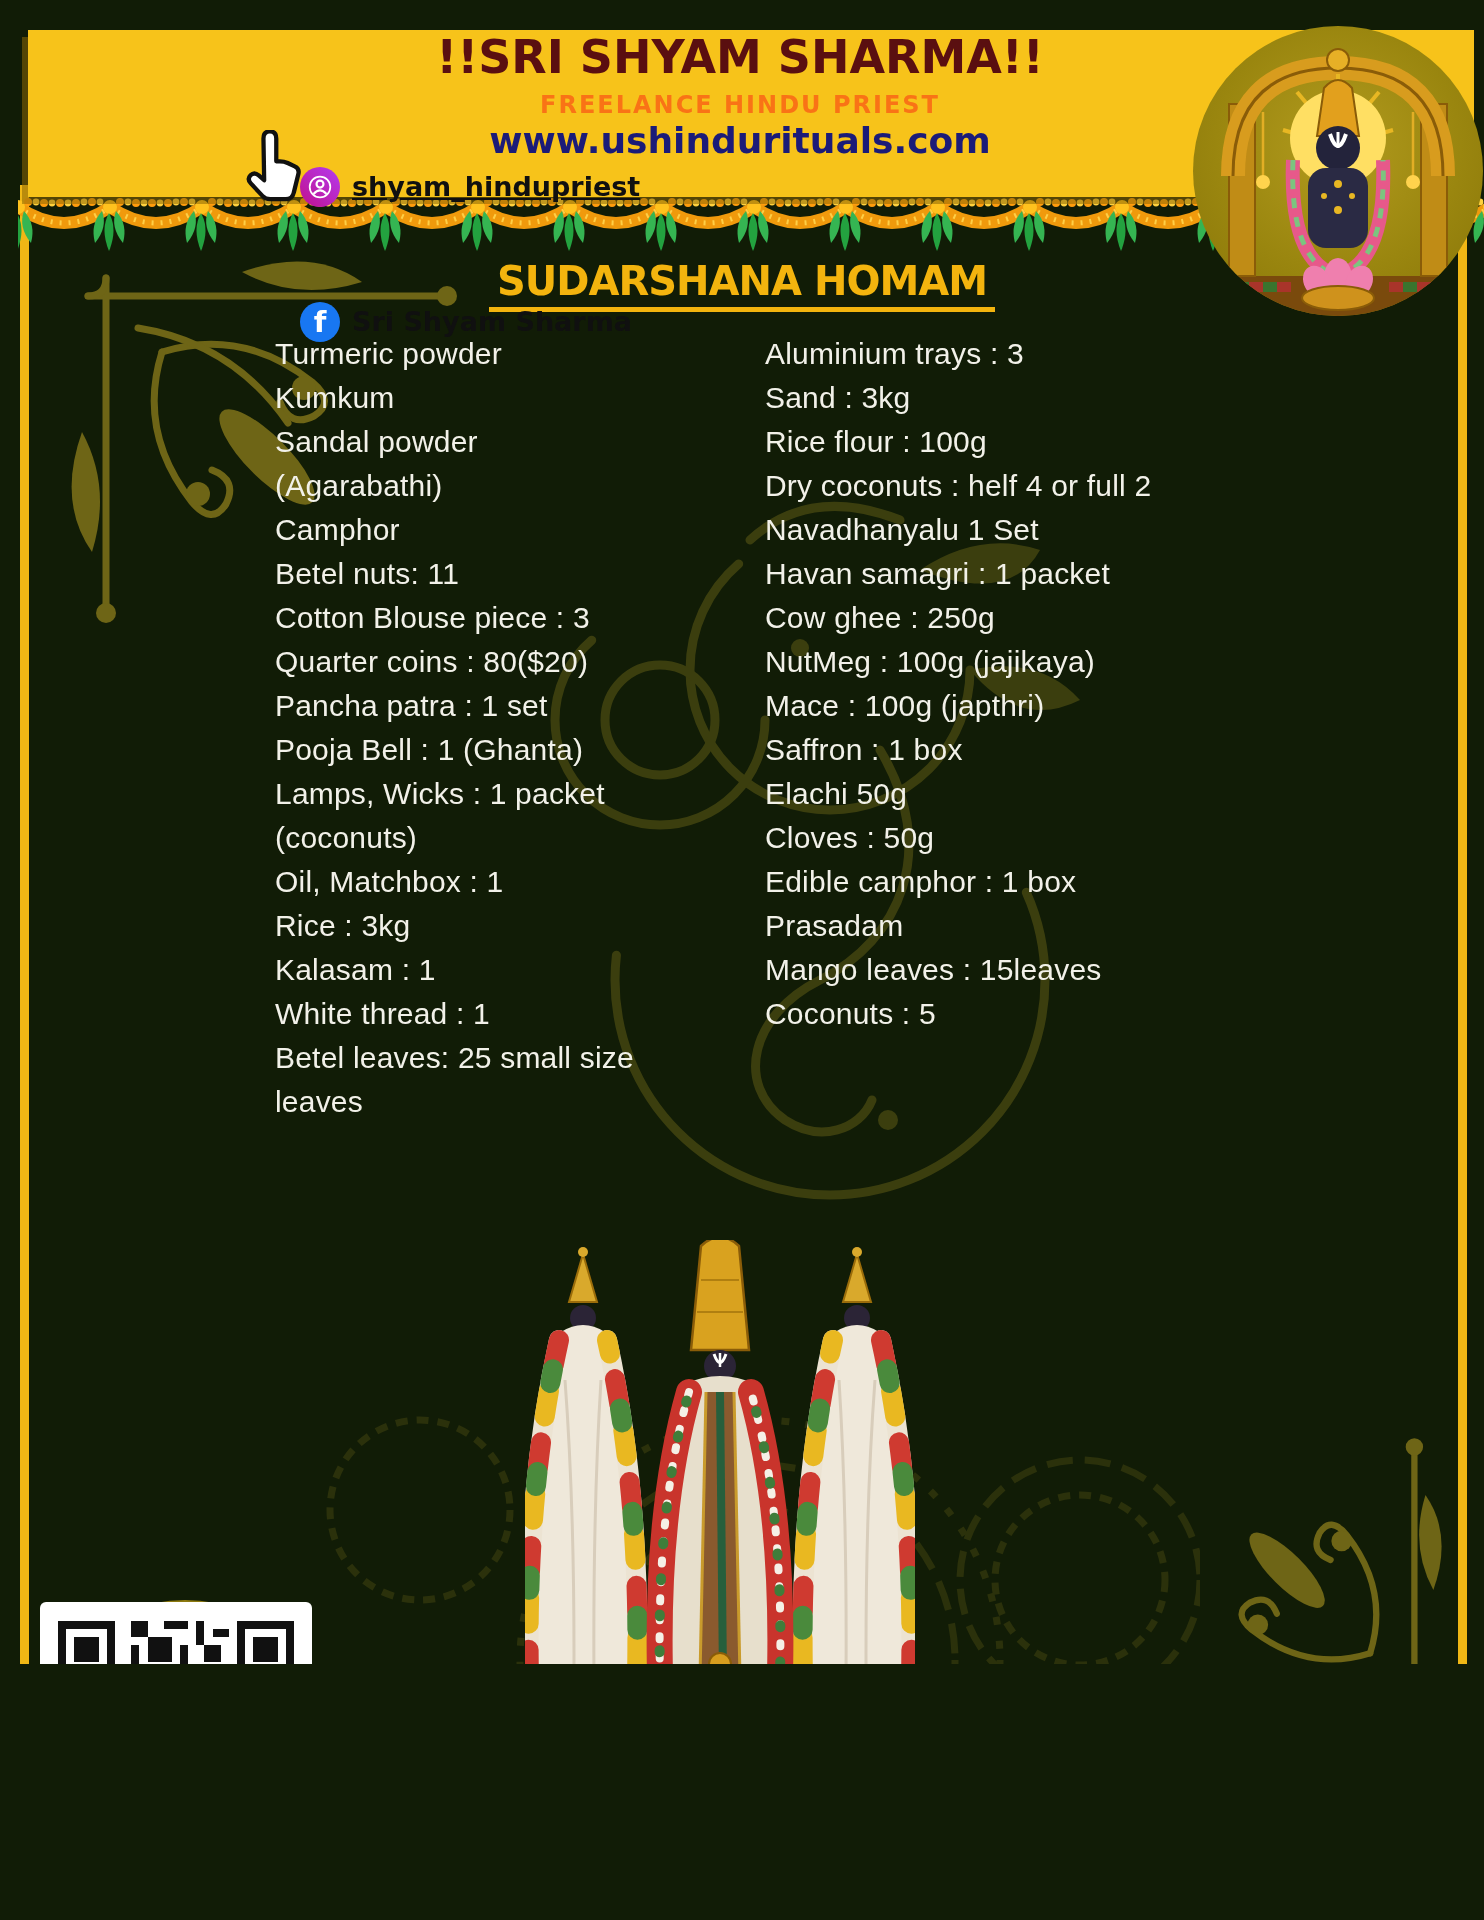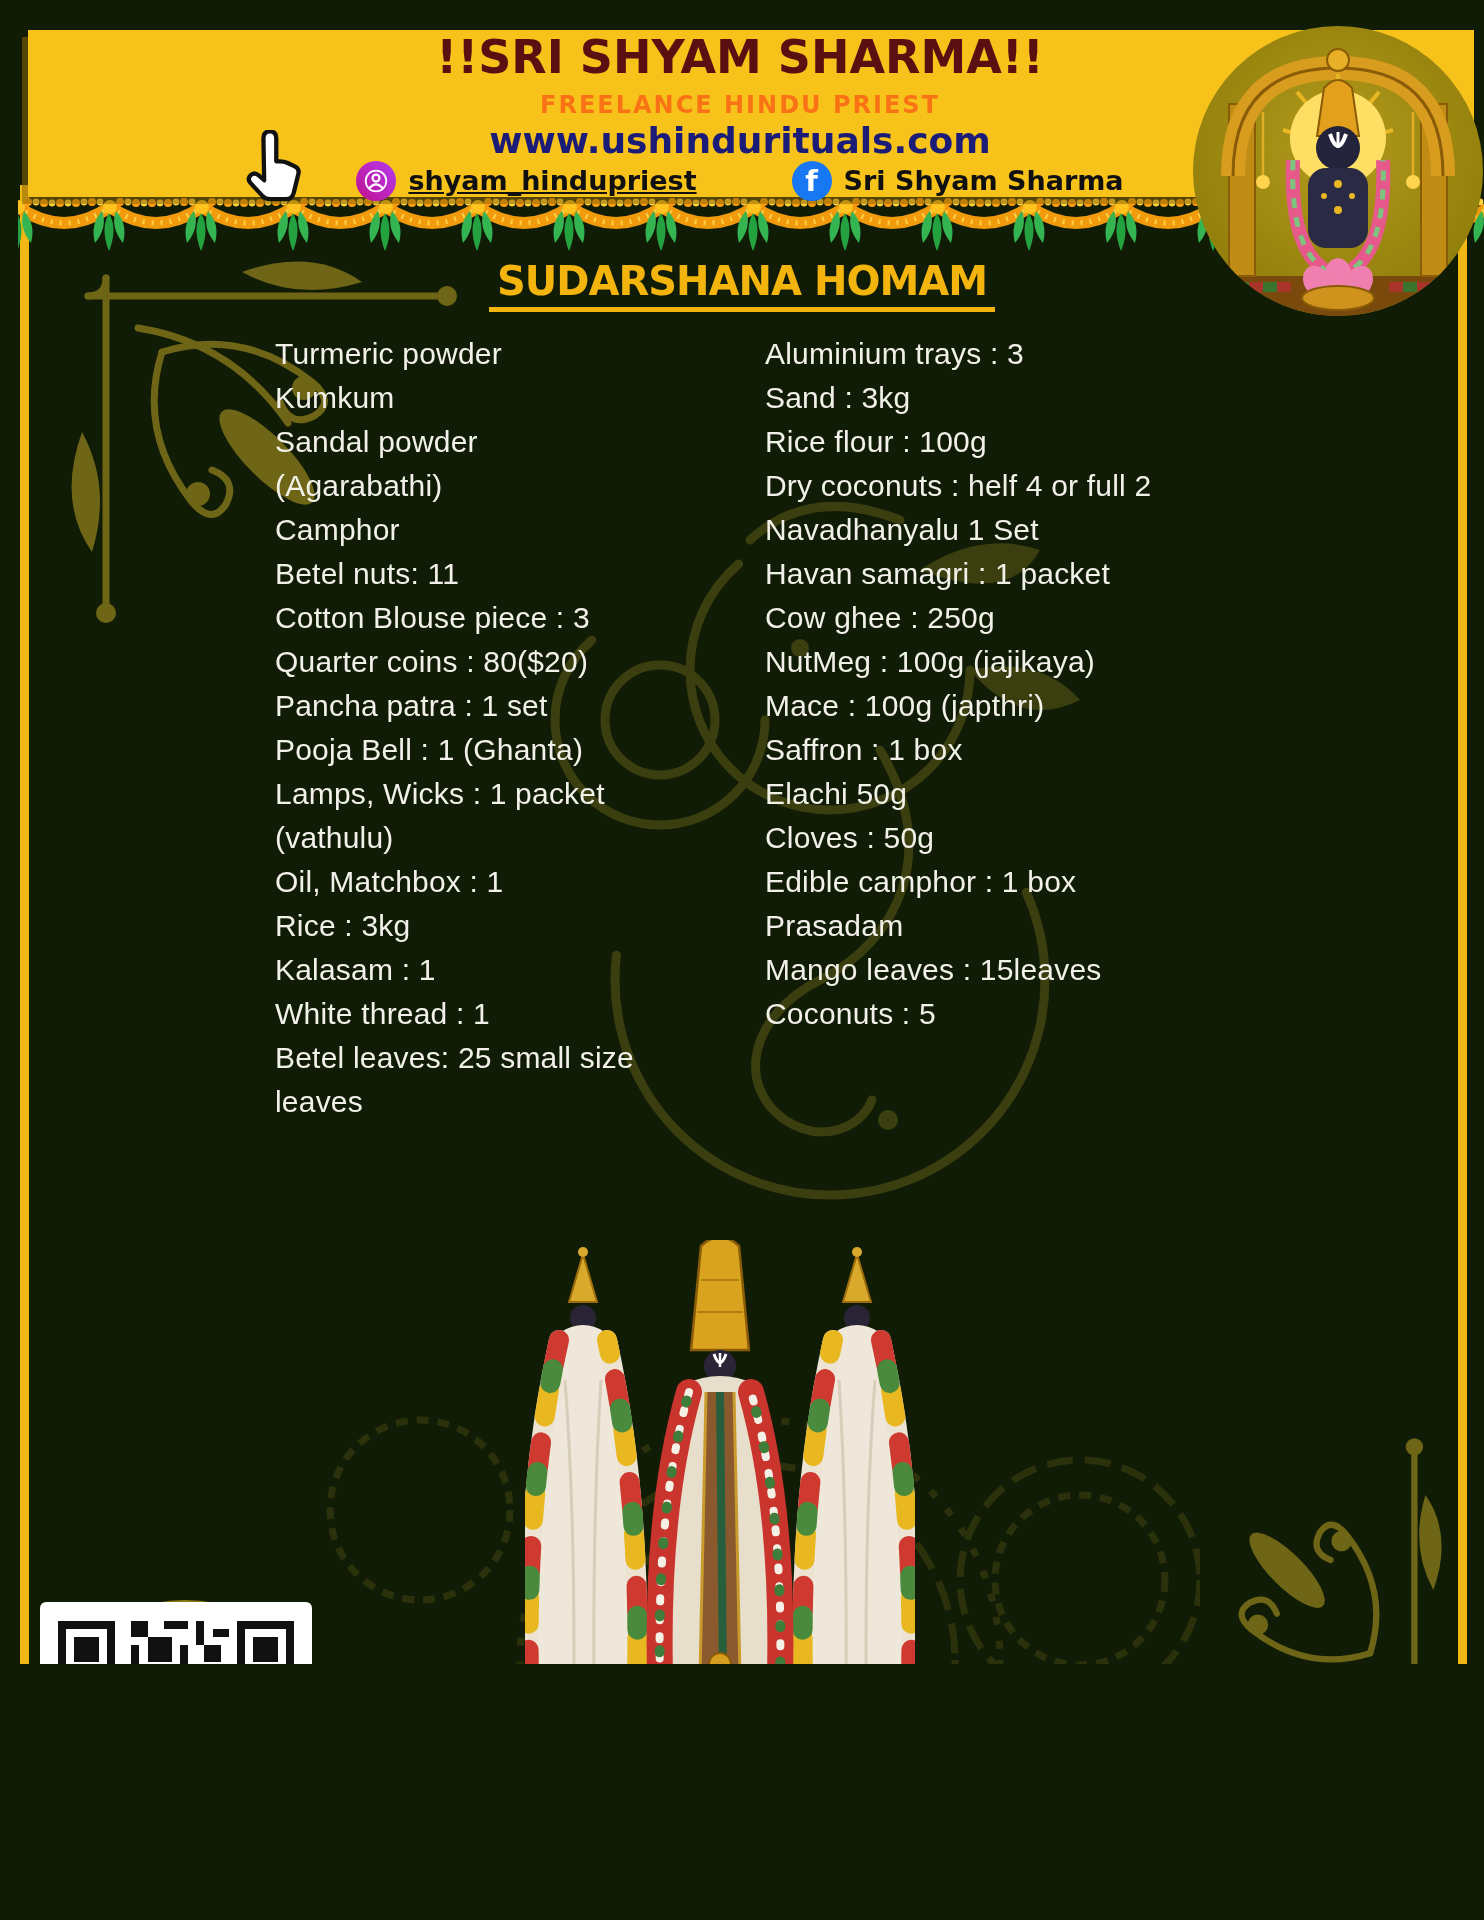--- a/index.html
+++ b/index.html
@@ -20,21 +20,21 @@
   #book-btn{position:absolute;left:75px;top:80px;width:236px;height:64px;border-radius:37px;
         background:#1f8af3;border-bottom:9px solid #1a67c0;box-shadow:0 7px 0 rgba(35,35,12,.45);
         color:#fff;font-weight:800;font-size:30px;letter-spacing:1px;text-align:center;line-height:62px;
         font-family:"DejaVu Sans","Liberation Sans",sans-serif;cursor:pointer;}
   #cursor{position:absolute;left:243px;top:130px;width:58px;height:74px;z-index:6;}
   #head-text{position:absolute;left:300px;top:34px;width:880px;text-align:center;z-index:5;
         font-family:"DejaVu Sans","Liberation Sans",sans-serif;}
   #head-title{font-size:46px;font-weight:900;color:#5a0f10;letter-spacing:0;line-height:1.04;}
   #head-sub{font-size:24px;font-weight:800;color:#f97316;letter-spacing:2px;margin-top:9px;}
   #head-url{font-size:36px;font-weight:800;color:#1b1b78;margin-top:1px;}
-  #social-row{display:flex;justify-content:center;gap:95px;}
+  #social-row{margin-top:6px;display:flex;justify-content:center;gap:95px;flex-direction:column;}
   .social-item{display:flex;align-items:center;gap:12px;font-size:27px;font-weight:700;color:#101010;}
   .ig-badge{width:40px;height:40px;border-radius:50%;background:linear-gradient(45deg,#c1108c,#b43bf0);
         display:flex;align-items:center;justify-content:center;}
   .fb-badge{width:40px;height:40px;border-radius:50%;background:#1877f2;color:#fff;font-weight:900;
         font-size:29px;display:flex;align-items:center;justify-content:center;
         font-family:"DejaVu Sans",sans-serif;}
   .underlined{text-decoration:underline;}
 
   
   #deity-circle{position:absolute;left:1193px;top:26px;width:290px;height:290px;border-radius:50%;
@@ -277,21 +277,21 @@
       <div class="line">Kumkum</div>
       <div class="line">Sandal powder</div>
       <div class="line">(Agarabathi)</div>
       <div class="line">Camphor</div>
       <div class="line">Betel nuts: 11</div>
       <div class="line">Cotton Blouse piece : 3</div>
       <div class="line">Quarter coins : 80($20)</div>
       <div class="line">Pancha patra : 1 set</div>
       <div class="line">Pooja Bell : 1 (Ghanta)</div>
       <div class="line">Lamps, Wicks : 1 packet</div>
-      <div class="line">(vathulu)</div>
+      <div class="line">(coconuts)</div>
       <div class="line">Oil, Matchbox : 1</div>
       <div class="line">Rice : 3kg</div>
       <div class="line">Kalasam : 1</div>
       <div class="line">White thread : 1</div>
       <div class="line">Betel leaves: 25 small size</div>
       <div class="line">leaves</div>
     </div>
   <div id="col-right" class="col">
       <div class="line">Aluminium trays : 3</div>
       <div class="line">Sand : 3kg</div>

